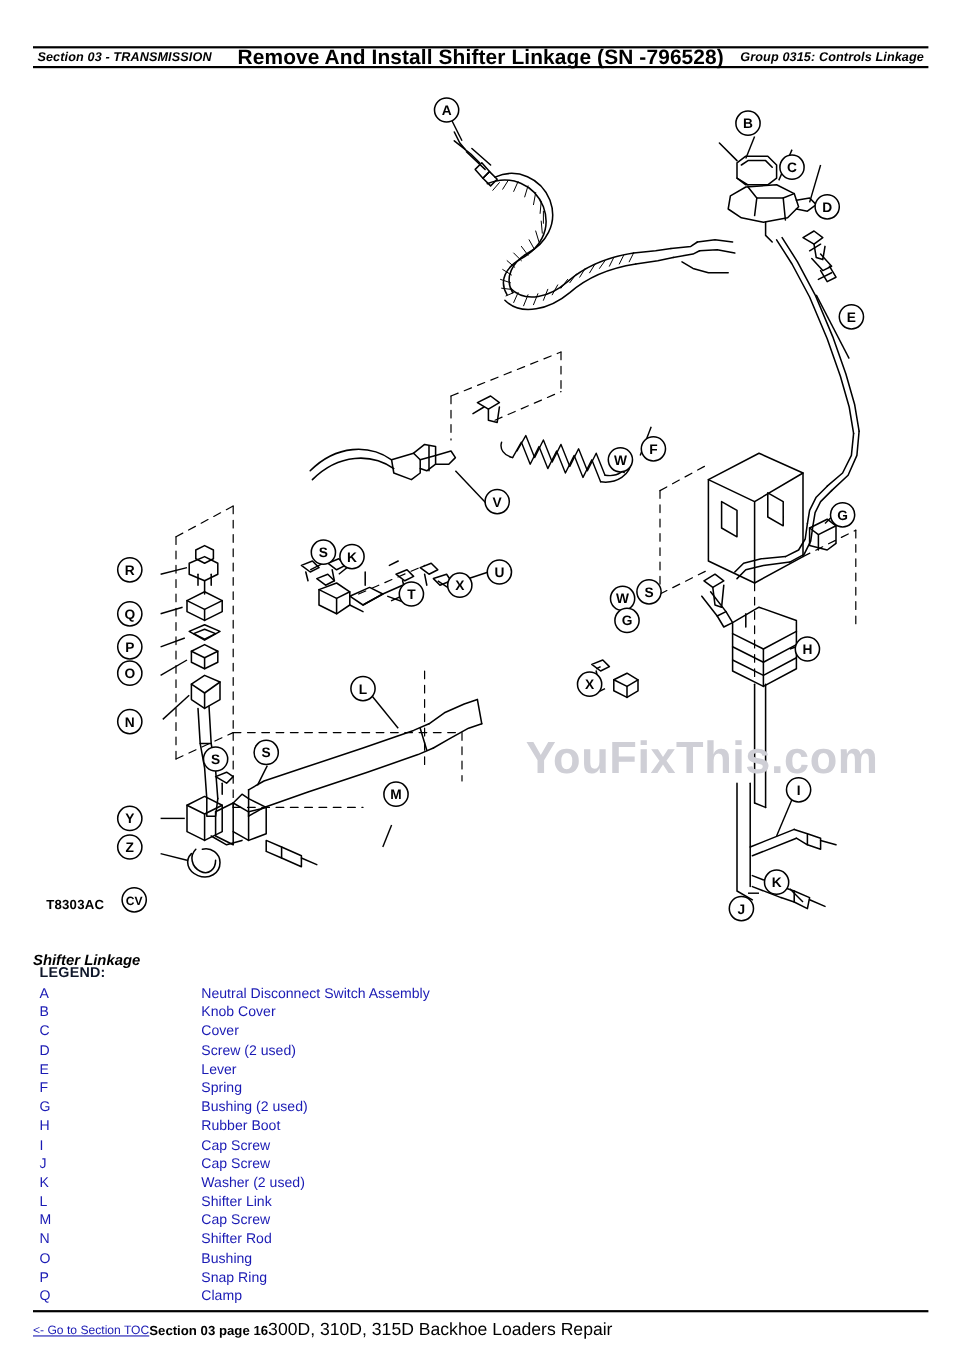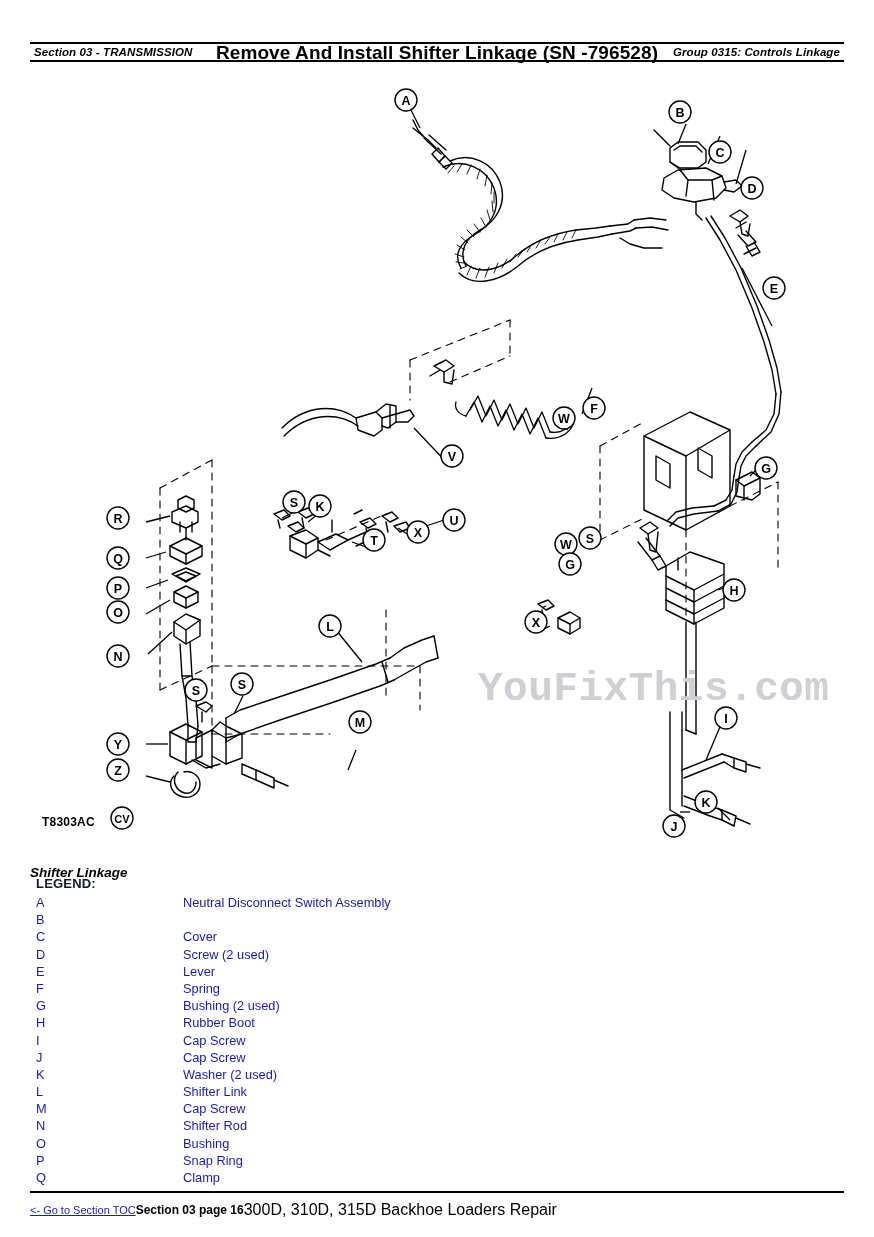--- a/index.html
+++ b/index.html
@@ -64,21 +64,21 @@
   .figure svg { display: block; }
 
   .watermark {
     position: absolute;
     top: 596px;
     left: 448px;
     font-size: 41px;
     font-weight: bold;
     color: #cfcfd6;
     letter-spacing: 0.5px;
-    font-family: Liberation Mono, monospace;
+    font-family: Liberation Sans, sans-serif;
     pointer-events: none;
   }
 
   .partcode {
     position: absolute;
     left: 42px;
     top: 815px;
     font-size: 12px;
     font-weight: bold;
     letter-spacing: 0.2px;
@@ -522,20 +522,21 @@
   <div class="caption">Shifter Linkage</div>
 
   <div class="legend-title">LEGEND:</div>
   <div class="legend">
     <div class="row">
         <span class="key">A</span>
         <span class="val">Neutral Disconnect Switch Assembly</span>
       </div>
     <div class="row">
         <span class="key">B</span>
+        <span class="val">Knob Cover</span>
       </div>
     <div class="row">
         <span class="key">C</span>
         <span class="val">Cover</span>
       </div>
     <div class="row">
         <span class="key">D</span>
         <span class="val">Screw (2 used)</span>
       </div>
     <div class="row">

